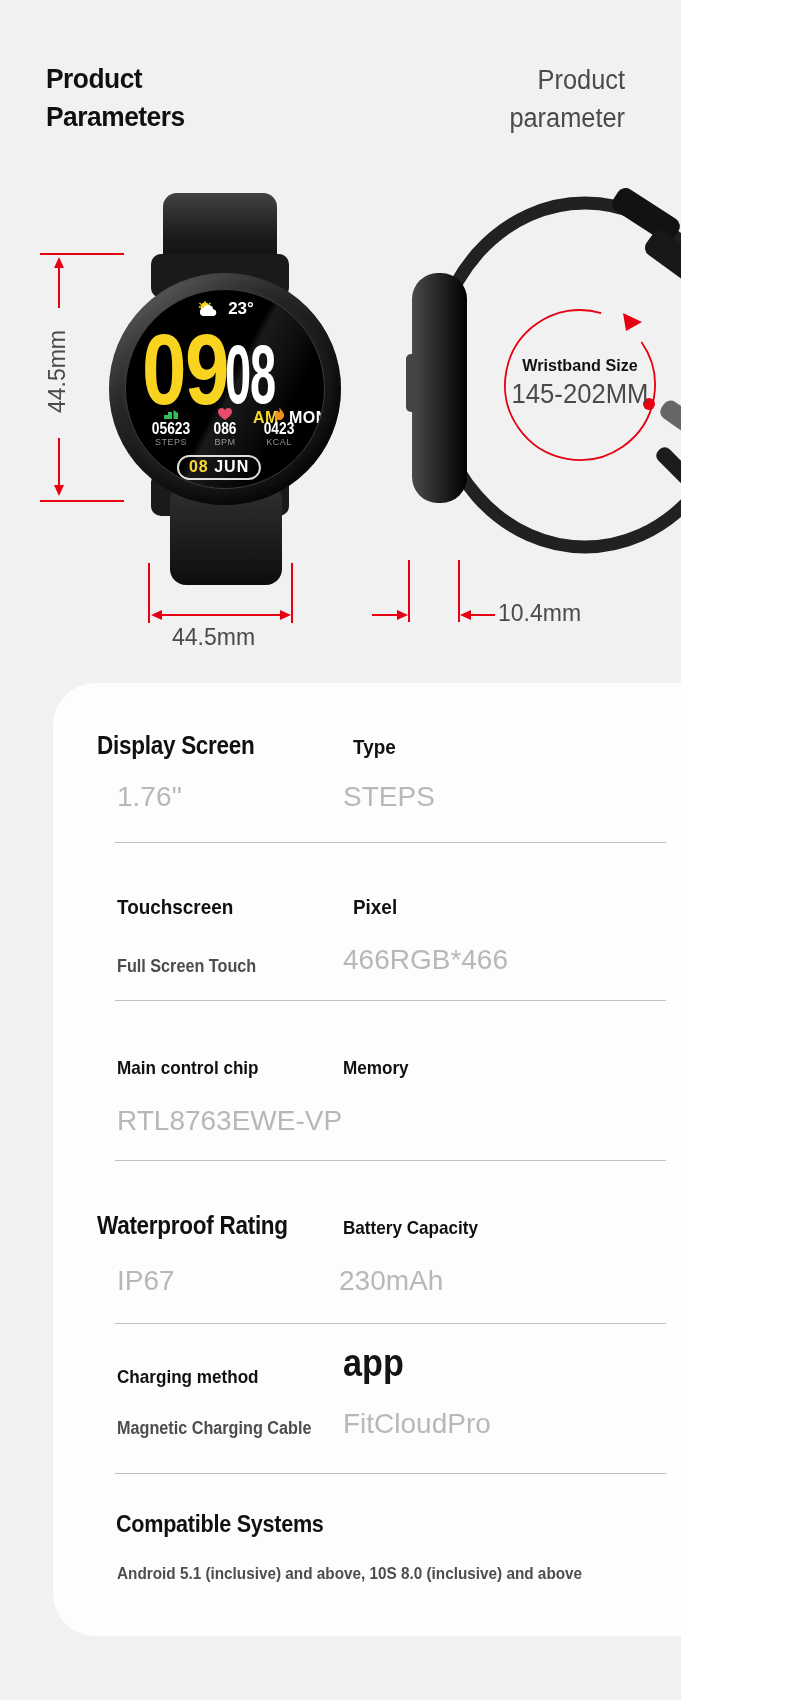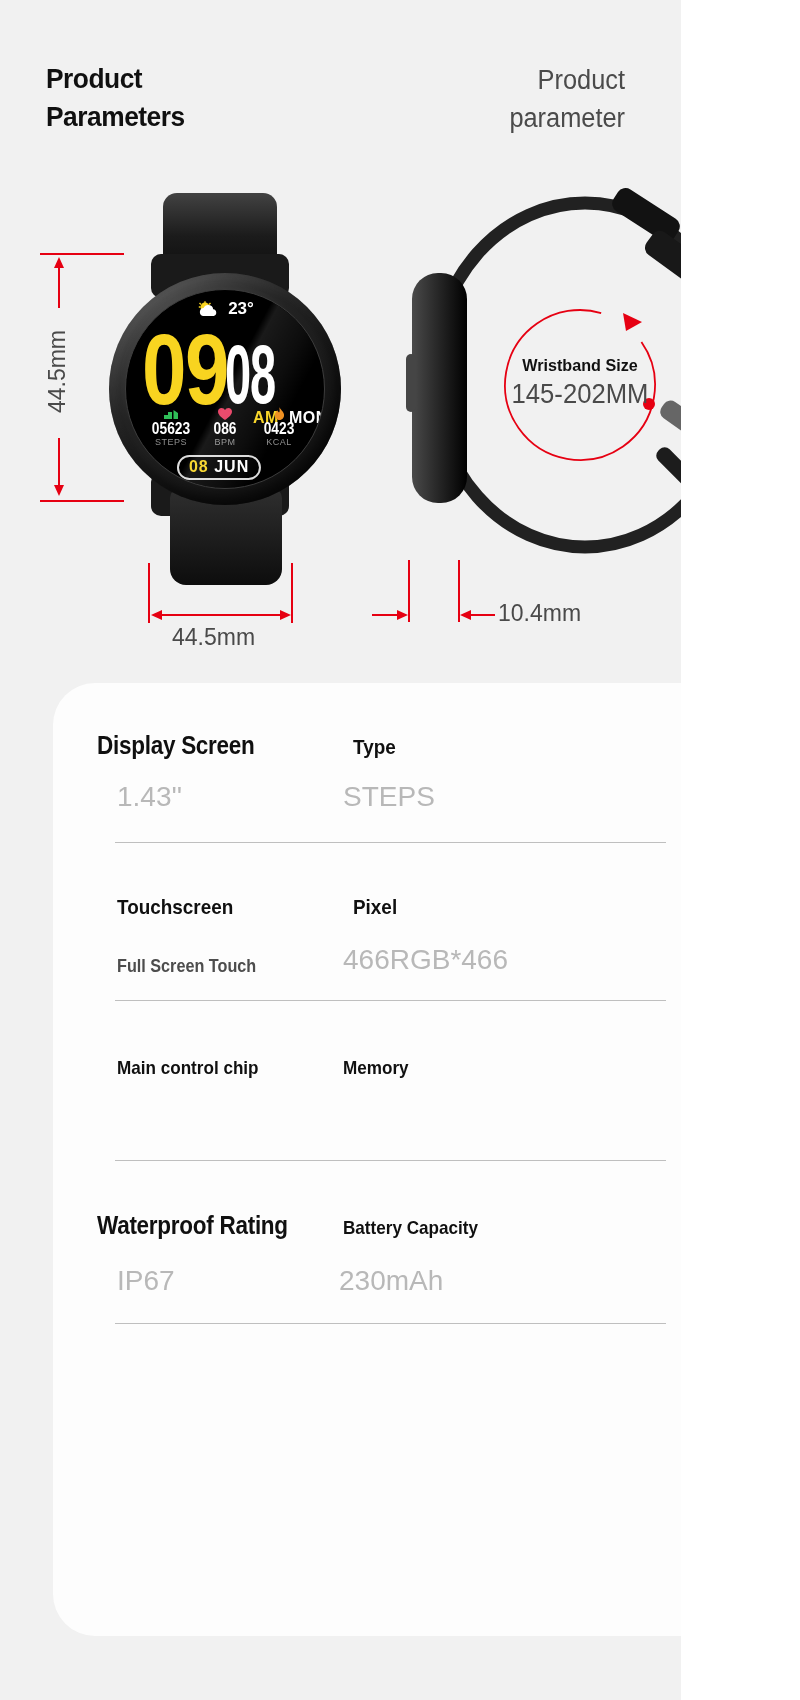--- a/index.html
+++ b/index.html
@@ -192,41 +192,52 @@
   <div class="tri tri-left" style="left:460px;top:610px;"></div>
   <div class="hline red" style="left:471px;top:614px;width:24px;"></div>
   <div class="dim-label thick-label">10.4mm</div>
 
   <div class="card">
     <div class="card-inner">
 
       <section class="spec-row r1">
         <div class="pos lbl-big" style="left:-18px;top:48px;">Display Screen</div>
         <div class="pos lbl-mid" style="left:238px;top:52px;">Type</div>
-        <div class="gray-val" style="left:2px;top:98px;">1.43''</div>
+        <div class="gray-val" style="left:2px;top:98px;">1.76''</div>
         <div class="gray-val" style="left:228px;top:98px;">STEPS</div>
       </section>
 
       <section class="spec-row r2">
         <div class="pos lbl-mid" style="left:2px;top:52px;">Touchscreen</div>
         <div class="pos lbl-mid" style="left:238px;top:52px;">Pixel</div>
         <div class="dark-val" style="left:2px;top:113px;">Full Screen Touch</div>
         <div class="gray-val" style="left:228px;top:101px;">466RGB*466</div>
       </section>
 
       <section class="spec-row r3">
         <div class="pos lbl" style="left:2px;top:56px;">Main control chip</div>
         <div class="pos lbl" style="left:228px;top:56px;">Memory</div>
+        <div class="gray-val" style="left:2px;top:104px;">RTL8763EWE-VP</div>
       </section>
 
       <section class="spec-row r4">
         <div class="pos lbl-big" style="left:-18px;top:50px;">Waterproof Rating</div>
         <div class="pos lbl" style="left:228px;top:56px;">Battery Capacity</div>
         <div class="gray-val" style="left:2px;top:104px;">IP67</div>
         <div class="gray-val" style="left:224px;top:104px;">230mAh</div>
       </section>
 
-
+      <section class="spec-row r5">
+        <div class="pos lbl" style="left:2px;top:42px;">Charging method</div>
+        <div class="pos app-lbl" style="left:228px;top:18px;">app</div>
+        <div class="dark-val" style="left:2px;top:94px;">Magnetic Charging Cable</div>
+        <div class="gray-val" style="left:228px;top:84px;">FitCloudPro</div>
+      </section>
+
+      <section class="spec-row r6">
+        <div class="pos lbl-big" style="left:1px;top:36px;font-size:24px;">Compatible Systems</div>
+        <div class="dark-val" style="left:2px;top:90px;font-size:17px;">Android 5.1 (inclusive) and above, 10S 8.0 (inclusive) and above</div>
+      </section>
 
     </div>
   </div>
 
 </div>
 
 </body></html>

